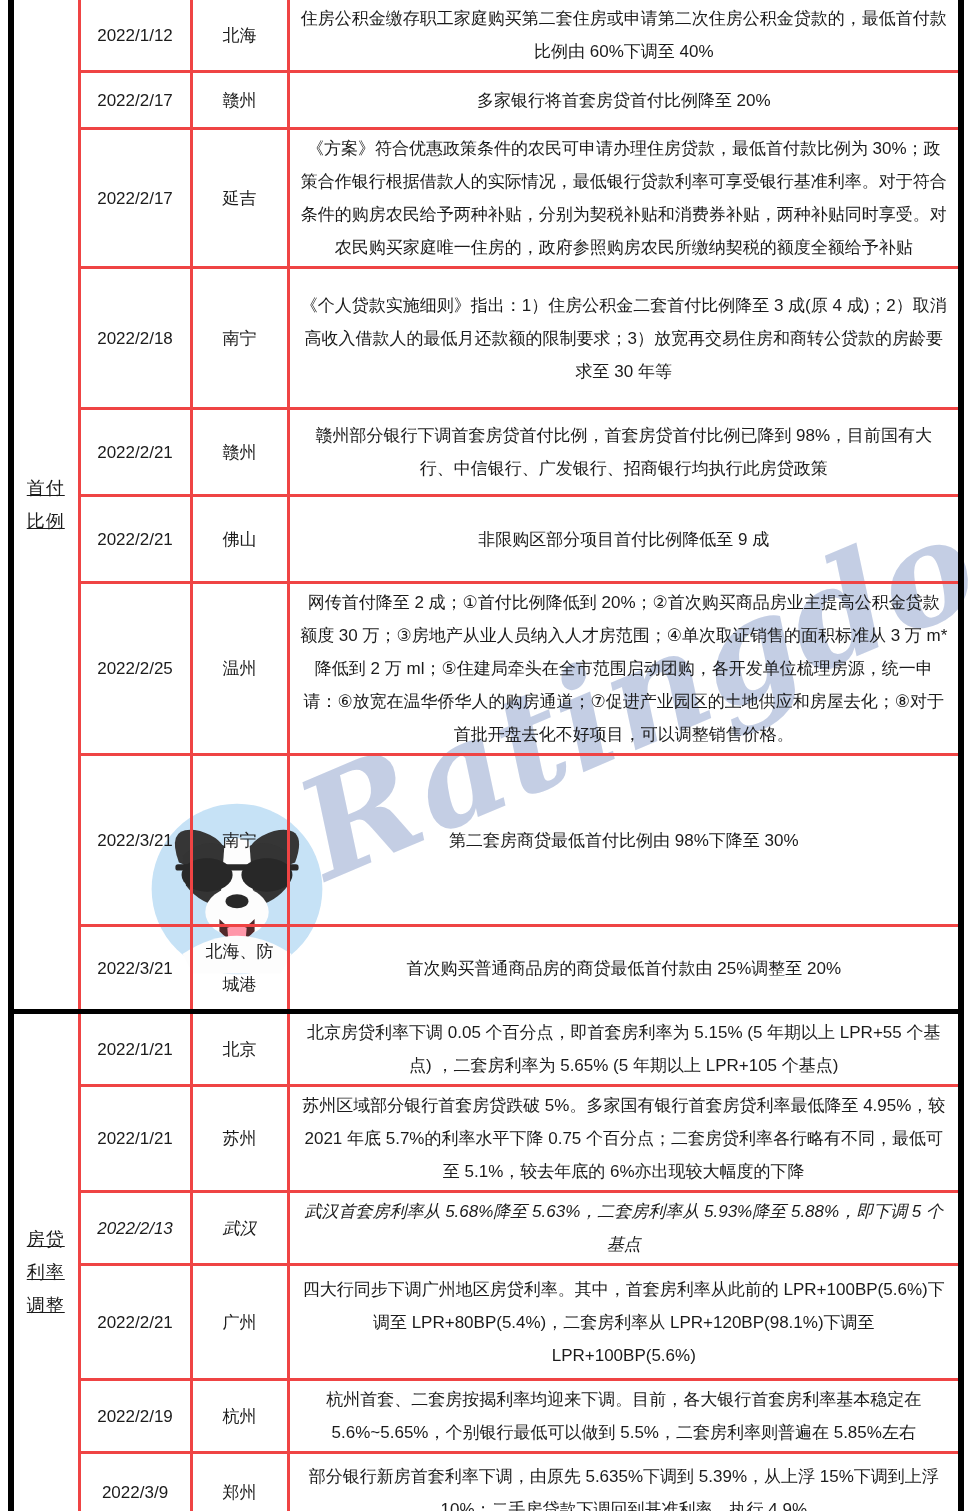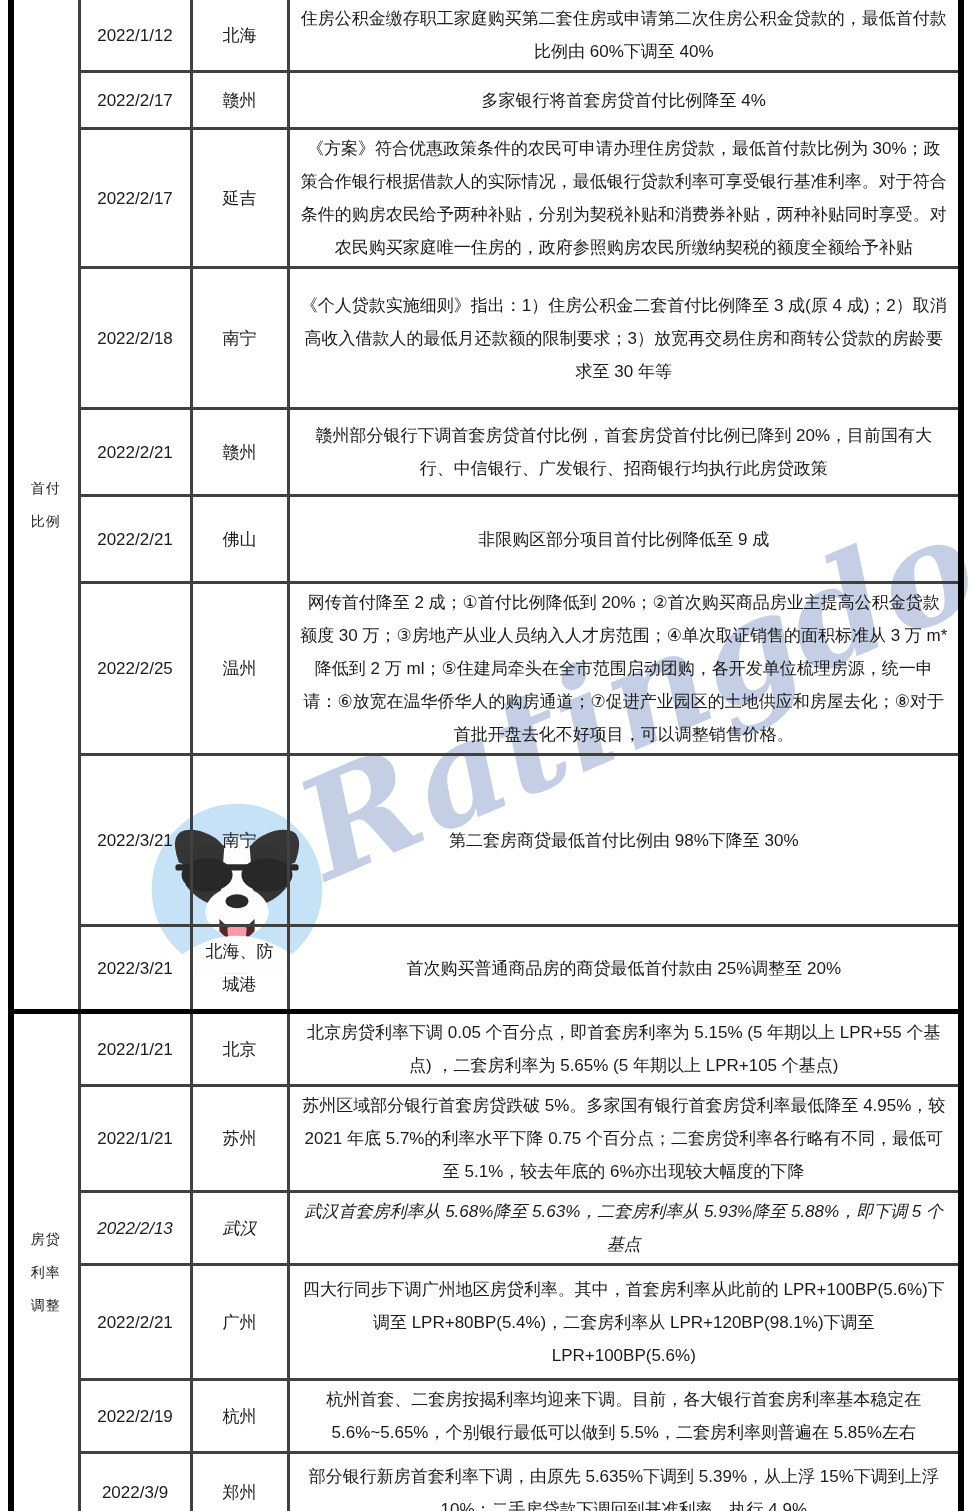--- a/index.html
+++ b/index.html
@@ -40,36 +40,37 @@
   table.policy {
     position: absolute; left: 8px; top: 0;
     width: 956px;
     border-collapse: collapse;
     table-layout: fixed;
     z-index: 2;
     background: transparent;
   }
   table.policy { border: 6px solid #000; border-top: none; }
   td {
-    border: 3px solid #404040;
+    border: 3px solid #ef4444;
     vertical-align: middle;
     text-align: center;
     font-size: 17px;
     line-height: 33px;
     padding: 2px 4px;
     background: transparent;
     overflow: hidden;
   }
   tr.first-row td { border-top: none; }
   tr.section-start td { border-top: 5px solid #000; }
   td.cat-cell {
     width: 62px;
-    font-size: 14px;
+    font-size: 18px;
     letter-spacing: 1px;
     padding: 0 2px;
+    text-decoration: underline;
   }
   td.date-cell { width: 106px; white-space: nowrap; margin-left: 8px; }
   td.city-cell { width: 91px; padding: 8px 6px; }
   td.desc-cell { padding: 2px 10px; }
 </style>
 </head>
 <body>
 
 <div class="page">
 
@@ -114,36 +115,36 @@
             <div>首付</div>
             <div>比例</div>
           </td>
           <td class="date-cell">2022/1/12</td>
           <td class="city-cell">北海</td>
           <td class="desc-cell">住房公积金缴存职工家庭购买第二套住房或申请第二次住房公积金贷款的，最低首付款比例由 60%下调至 40%</td>
         </tr>
         <tr style="height: 57px;">
           <td class="date-cell">2022/2/17</td>
           <td class="city-cell">赣州</td>
-          <td class="desc-cell">多家银行将首套房贷首付比例降至 4%</td>
+          <td class="desc-cell">多家银行将首套房贷首付比例降至 20%</td>
         </tr>
         <tr style="height: 139px;">
           <td class="date-cell">2022/2/17</td>
           <td class="city-cell">延吉</td>
           <td class="desc-cell">《方案》符合优惠政策条件的农民可申请办理住房贷款，最低首付款比例为 30%；政策合作银行根据借款人的实际情况，最低银行贷款利率可享受银行基准利率。对于符合条件的购房农民给予两种补贴，分别为契税补贴和消费券补贴，两种补贴同时享受。对农民购买家庭唯一住房的，政府参照购房农民所缴纳契税的额度全额给予补贴</td>
         </tr>
         <tr style="height: 141px;">
           <td class="date-cell">2022/2/18</td>
           <td class="city-cell">南宁</td>
           <td class="desc-cell">《个人贷款实施细则》指出：1）住房公积金二套首付比例降至 3 成(原 4 成)；2）取消高收入借款人的最低月还款额的限制要求；3）放宽再交易住房和商转公贷款的房龄要求至 30 年等</td>
         </tr>
         <tr style="height: 87px;">
           <td class="date-cell">2022/2/21</td>
           <td class="city-cell">赣州</td>
-          <td class="desc-cell">赣州部分银行下调首套房贷首付比例，首套房贷首付比例已降到 20%，目前国有大行、中信银行、广发银行、招商银行均执行此房贷政策</td>
+          <td class="desc-cell">赣州部分银行下调首套房贷首付比例，首套房贷首付比例已降到 98%，目前国有大行、中信银行、广发银行、招商银行均执行此房贷政策</td>
         </tr>
         <tr style="height: 87px;">
           <td class="date-cell">2022/2/21</td>
           <td class="city-cell">佛山</td>
           <td class="desc-cell">非限购区部分项目首付比例降低至 9 成</td>
         </tr>
         <tr style="height: 170px;">
           <td class="date-cell">2022/2/25</td>
           <td class="city-cell">温州</td>
           <td class="desc-cell">网传首付降至 2 成；①首付比例降低到 20%；②首次购买商品房业主提高公积金贷款额度 30 万；③房地产从业人员纳入人才房范围；④单次取证销售的面积标准从 3 万 m*降低到 2 万 ml；⑤住建局牵头在全市范围启动团购，各开发单位梳理房源，统一申请：⑥放宽在温华侨华人的购房通道；⑦促进产业园区的土地供应和房屋去化；⑧对于首批开盘去化不好项目，可以调整销售价格。</td>

